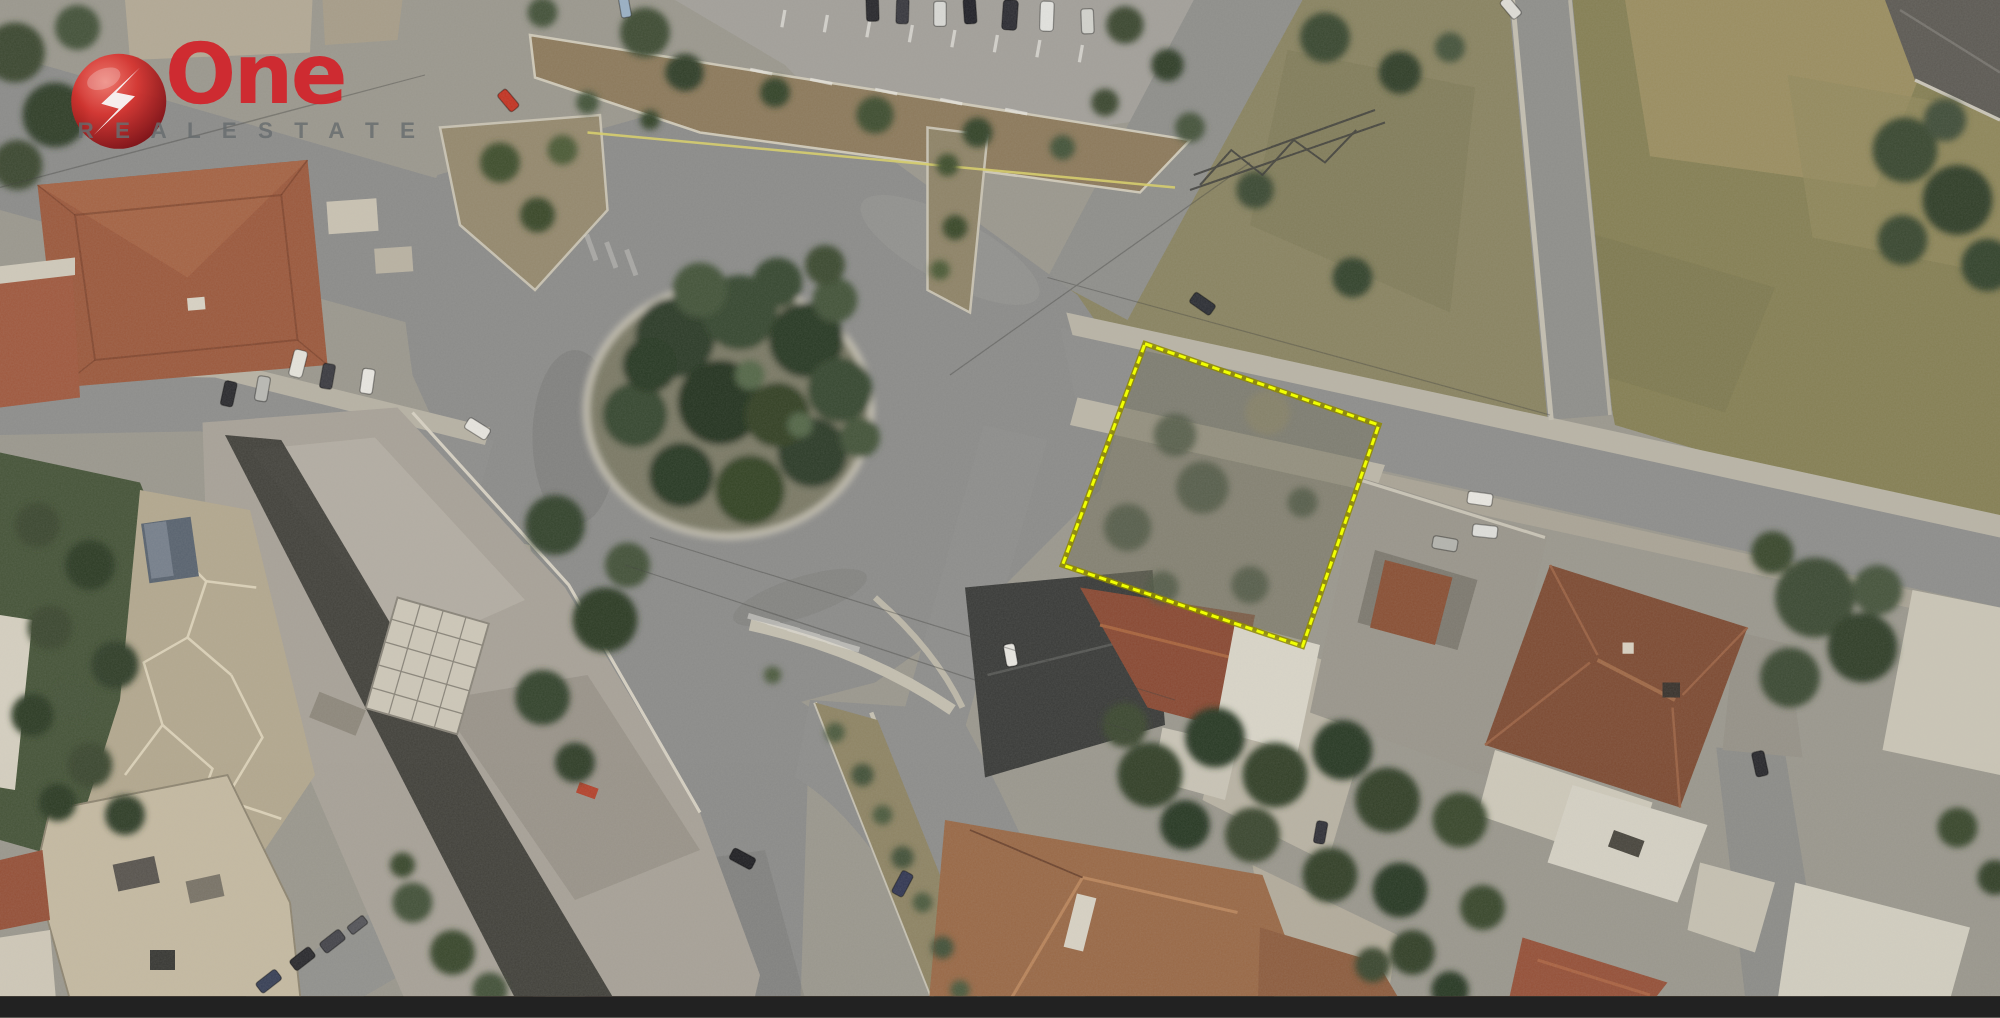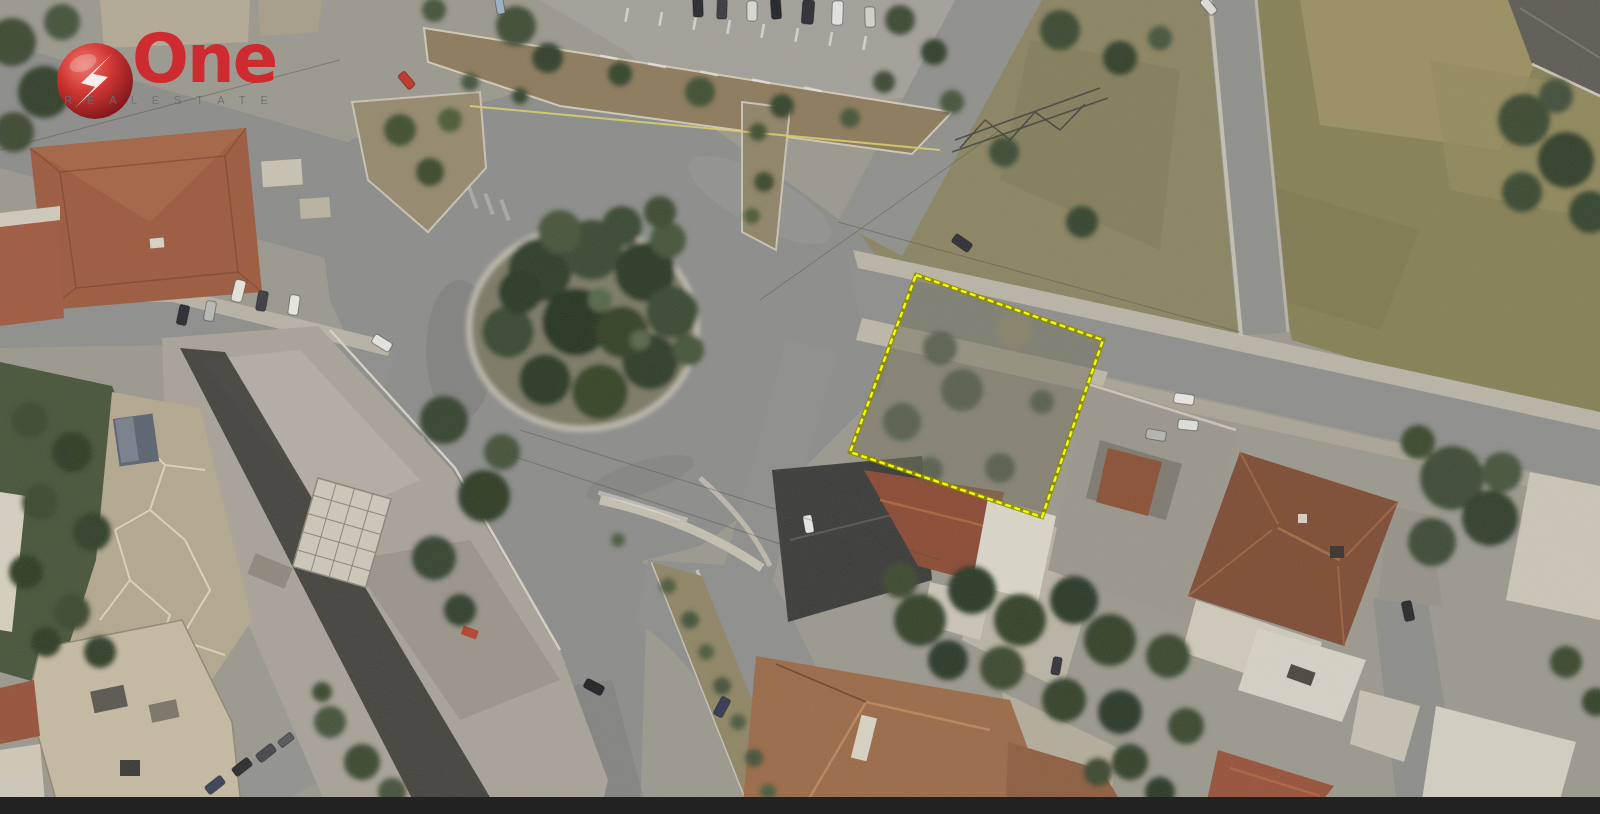--- a/index.html
+++ b/index.html
@@ -9,21 +9,21 @@
   
   .plot-fill{fill:#73715d;opacity:.55;}
   .plot-casing{fill:none;stroke-width:4.5;opacity:.85;}
   .plot-line{fill:none;stroke-width:2.4;stroke-dasharray:6 3.5;stroke-linejoin:round;}
   
   .watermark{position:absolute;left:56px;top:40px;width:260px;opacity:.93;}
   .orb{position:absolute;left:0;top:2px;width:78px;height:78px;}
   .wordmark{position:absolute;left:76px;top:-14px;}
   .brand{font-family:"DejaVu Sans","Liberation Sans",sans-serif;font-weight:bold;
          font-size:67px;line-height:1;color:#d2232a;letter-spacing:-2px;}
-  .subtitle{font-family:"Liberation Sans",sans-serif;font-weight:normal;font-size:11px;
+  .subtitle{font-family:"Liberation Sans",sans-serif;font-weight:bold;font-size:18px;
             letter-spacing:6px;color:#666b6e;opacity:.85;margin-top:1px;margin-left:-70px;
             white-space:nowrap;text-align:center;}
 </style>
 </head>
 <body>
 
 <div class="stage">
 <svg class="scene" width="1600" height="814" viewBox="0 0 1600 814">
   <defs>
     <filter id="soft" x="-60%" y="-60%" width="220%" height="220%">

